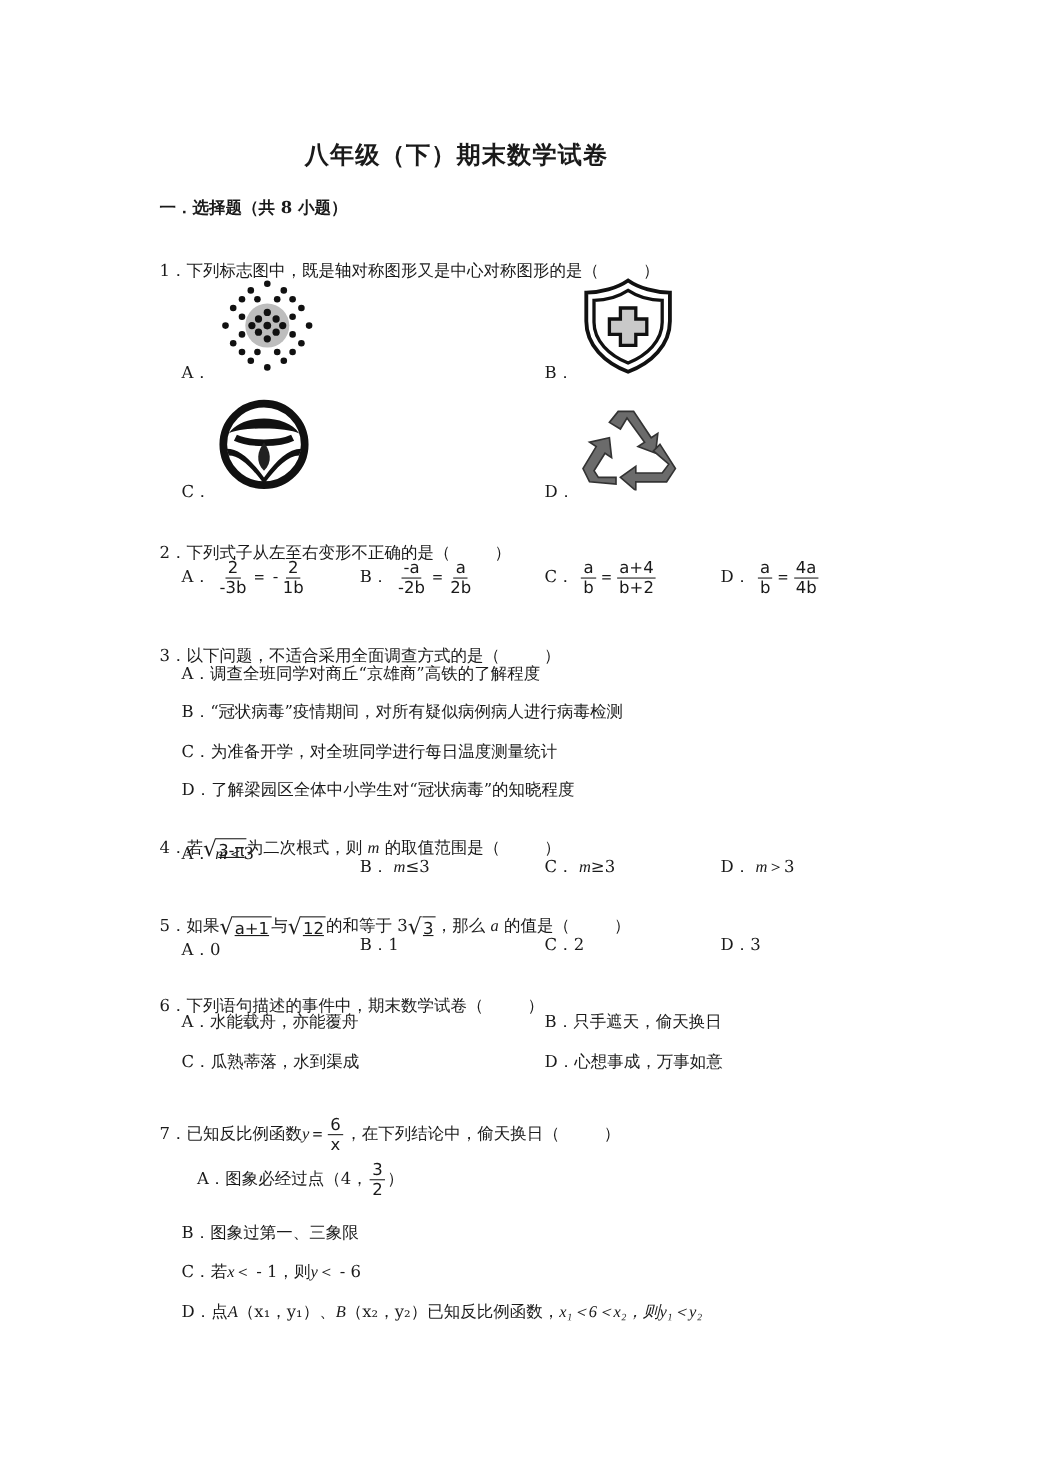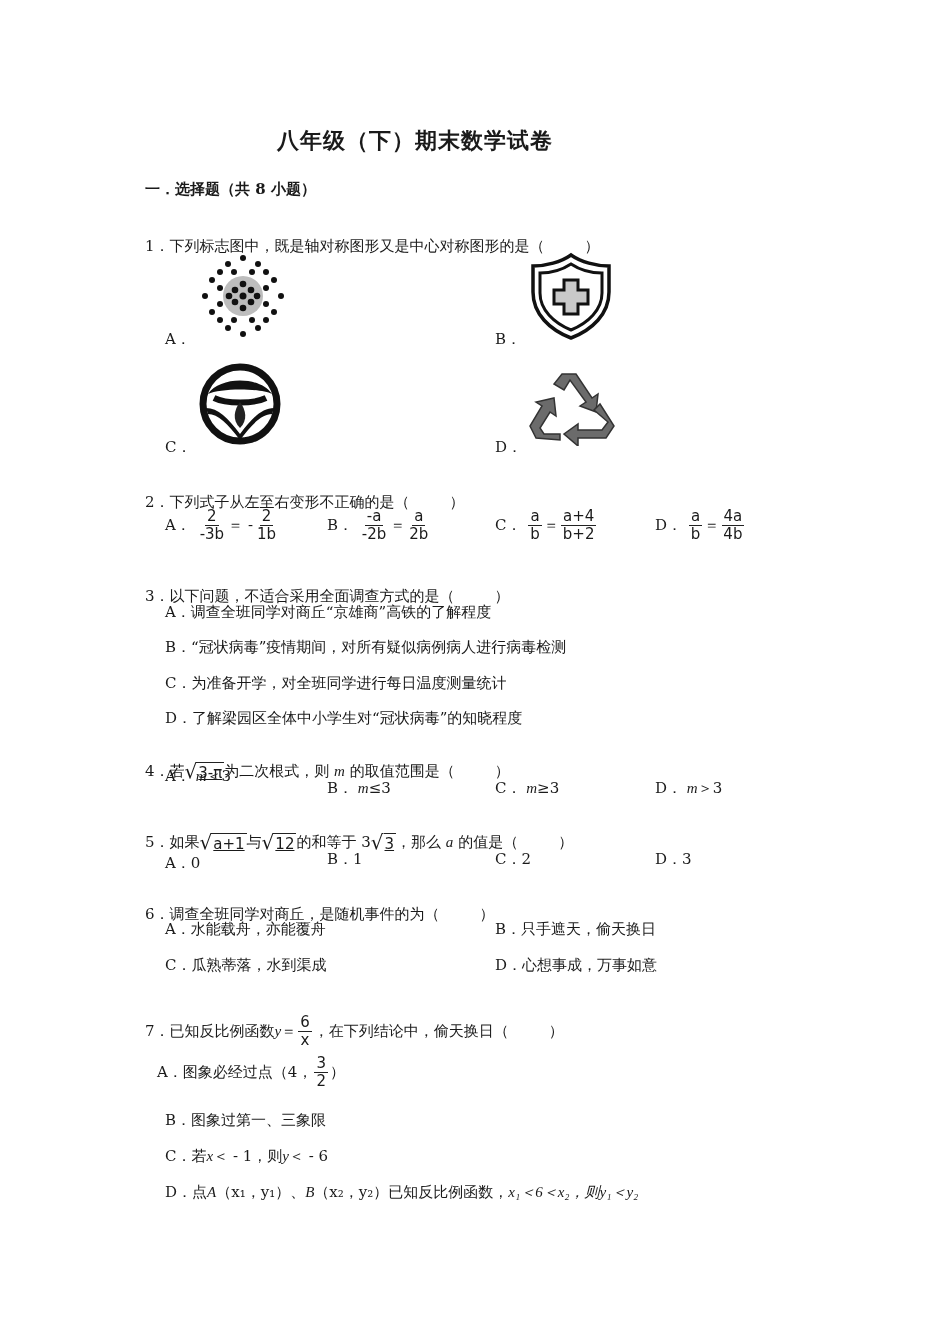--- a/index.html
+++ b/index.html
@@ -166,34 +166,34 @@
       <span class="rad">√</span>
       <span class="body">3</span>
     </span><span>，那么</span> <i class="v">a</i> <span>的值是（</span><span class="paren"></span><span>）</span>
 </div>
 <div class="abs opt" style="left:165px;top:854px"><span>A．</span><span>0</span></div>
 <div class="abs opt" style="left:327px;top:850px"><span>B．</span><span>1</span></div>
 <div class="abs opt" style="left:495px;top:850px"><span>C．</span><span>2</span></div>
 <div class="abs opt" style="left:655px;top:850px"><span>D．</span><span>3</span></div>
 
 <div class="abs q" style="top:885px">
-  <span>6．</span><span>调查全班同学对商丘，是随机事件的为（</span><span class="paren"></span><span>）</span>
+  <span>6．</span><span>下列语句描述的事件中，期末数学试卷（</span><span class="paren"></span><span>）</span>
 </div>
 <div class="abs opt" style="left:165px;top:920px"><span>A．</span><span>水能载舟，亦能覆舟</span></div>
 <div class="abs opt" style="left:495px;top:920px"><span>B．</span><span>只手遮天，偷天换日</span></div>
 <div class="abs opt" style="left:165px;top:956px"><span>C．</span><span>瓜熟蒂落，水到渠成</span></div>
 <div class="abs opt" style="left:495px;top:956px"><span>D．</span><span>心想事成，万事如意</span></div>
 
 <div class="abs q" style="top:994px">
   <span>7．</span><span>已知反比例函数</span><i class="v">y</i><span>＝</span><span class="frac">
       <span class="num">6</span>
       <span class="den">x</span>
     </span><span>，在下列结论中，偷天换日（</span><span class="paren"></span><span>）</span>
 </div>
-<div class="abs opt" style="left:157px;top:1055px">
+<div class="abs opt" style="left:179px;top:1055px">
   <span>A．</span><span>图象必经过点（4，</span><span class="frac">
       <span class="num">3</span>
       <span class="den">2</span>
     </span><span>）</span>
 </div>
 <div class="abs opt" style="left:165px;top:1111px"><span>B．</span><span>图象过第一、三象限</span></div>
 <div class="abs opt" style="left:165px;top:1147px">
   <span>C．</span><span>若</span><i class="v">x</i><span>＜ - 1，则</span><i class="v">y</i><span>＜ - 6</span>
 </div>
 <div class="abs opt" style="left:165px;top:1183px">

